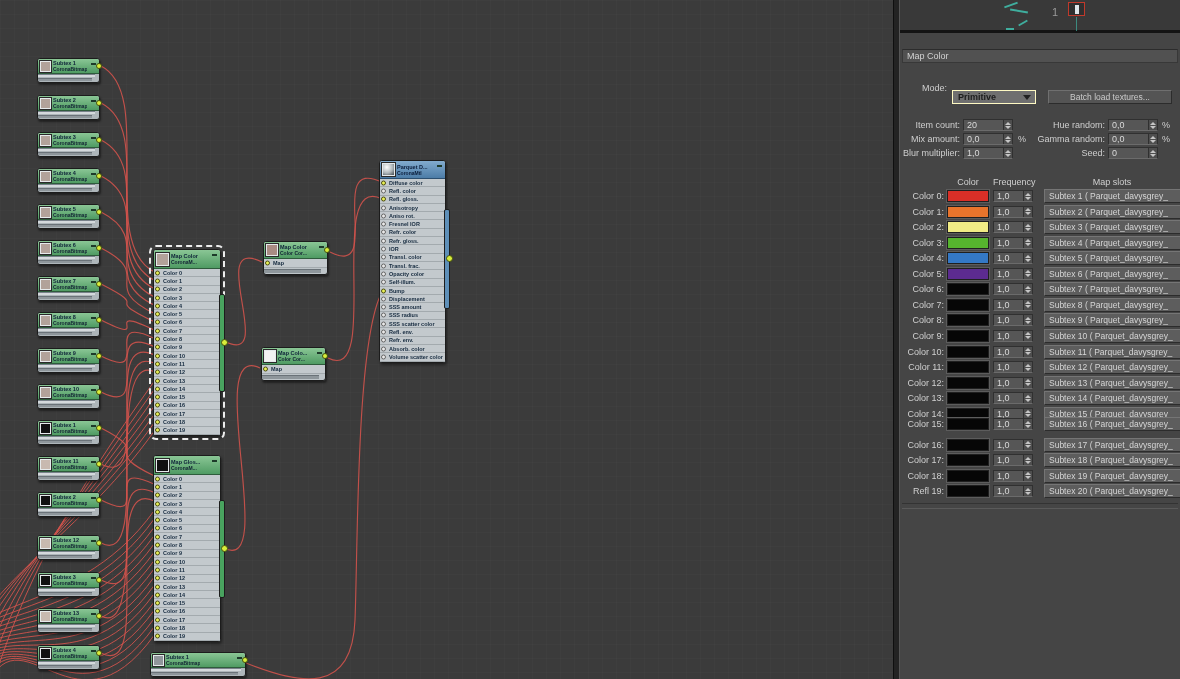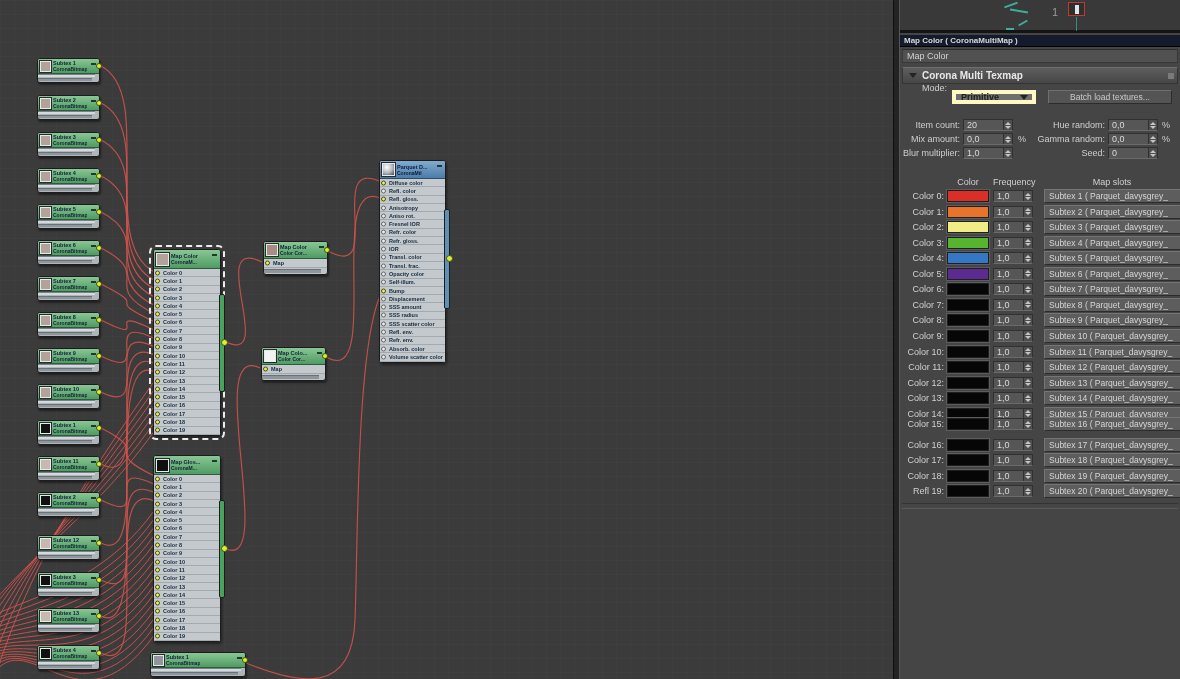--- a/index.html
+++ b/index.html
@@ -73,21 +73,21 @@
   #rollout .endbox{position:absolute;right:3px;top:5px;width:6px;height:6px;background:#7a7a7a}
 
   .lbl{position:absolute;font-size:9px;color:#cfcfcf;text-align:right;white-space:nowrap}
   .field{position:absolute;height:12px;background:#565656;border:1px solid #303030;border-bottom-color:#6b6b6b;display:flex;align-items:flex-start}
   .field .val{flex:1;font-size:9px;color:#dadada;padding-left:3px;overflow:hidden}
   .spin{width:9px;height:100%;background:#4e4e4e;border-left:1px solid #303030;display:flex;flex-direction:column;align-items:center;justify-content:center;gap:1px}
   .au{width:0;height:0;border-left:3px solid transparent;border-right:3px solid transparent;border-bottom:3px solid #c5c5c5}
   .ad{width:0;height:0;border-left:3px solid transparent;border-right:3px solid transparent;border-top:3px solid #c5c5c5}
   .pct{position:absolute;font-size:9px;color:#cfcfcf}
 
-  #modeDrop{position:absolute;left:52px;top:90px;width:84px;height:14px;background:#6f6f6f;border:4px solid #fef9c3;display:flex;align-items:center}
+  #modeDrop{position:absolute;left:52px;top:90px;width:84px;height:14px;background:#6f6f6f;border:1px solid #fef9c3;display:flex;align-items:center}
   #modeDrop .val{flex:1;font-size:9px;color:#1c1c1c;font-weight:bold;padding-left:5px}
   #modeDrop .dArr{width:0;height:0;border-left:4px solid transparent;border-right:4px solid transparent;border-top:5px solid #222;margin-right:4px}
   #batchBtn{position:absolute;left:148px;top:90px;width:124px;height:14px;background:#545454;border:1px solid #2c2c2c;border-top-color:#6f6f6f;border-left-color:#6f6f6f;font-size:8.5px;color:#cccccc;display:flex;align-items:center;justify-content:center}
 
   #thead{position:absolute;left:0;top:177px;width:280px;height:11px}
   #thead div{position:absolute;font-size:9px;color:#d0d0d0}
   #tbody{position:absolute;left:0;top:189px;width:280px}
   .trow{position:absolute;left:0;width:280px;height:15.55px}
   .trow .rl{position:absolute;left:0;top:2px;width:44px;text-align:right;font-size:9px;color:#d0d0d0}
   .trow .sw{position:absolute;left:47px;top:1px;width:42px;height:12px;border:1px solid #1f1f1f;outline:1px solid #5c5c5c}
@@ -715,32 +715,24 @@
       <div class="scribble" style="left:110px;top:10px;width:18px;height:2px;transform:rotate(10deg)"></div>
       <div class="scribble" style="left:118px;top:22px;width:10px;height:2px;transform:rotate(-30deg)"></div>
       <div class="scribble" style="left:106px;top:28px;width:8px;height:2px"></div>
       <div id="frameNum">1</div>
       <div id="selIcon">
           <i></i>
         </div>
       <div id="selThread"></div>
     </div>
 
-    <div id="titlebar">
-      <span>Map Color  ( CoronaMultiMap )</span>
-    </div>
     <div id="namefield">
       <span>Map Color</span>
     </div>
 
-    <div id="rollout">
-      <div class="arr"></div>
-      <span>Corona Multi Texmap</span>
-      <div class="endbox"></div>
-    </div>
 
     <div class="lbl" style="left:0;top:83px;width:47px">Mode:</div>
     <div id="modeDrop">
       <div class="val">Primitive</div>
       <div class="dArr"></div>
     </div>
     <div id="batchBtn">Batch load textures...</div>
 
     <div id="spinners">
         <div class="lbl" style="left: 0px; top: 120px; width: 60px;">Item count:</div>

